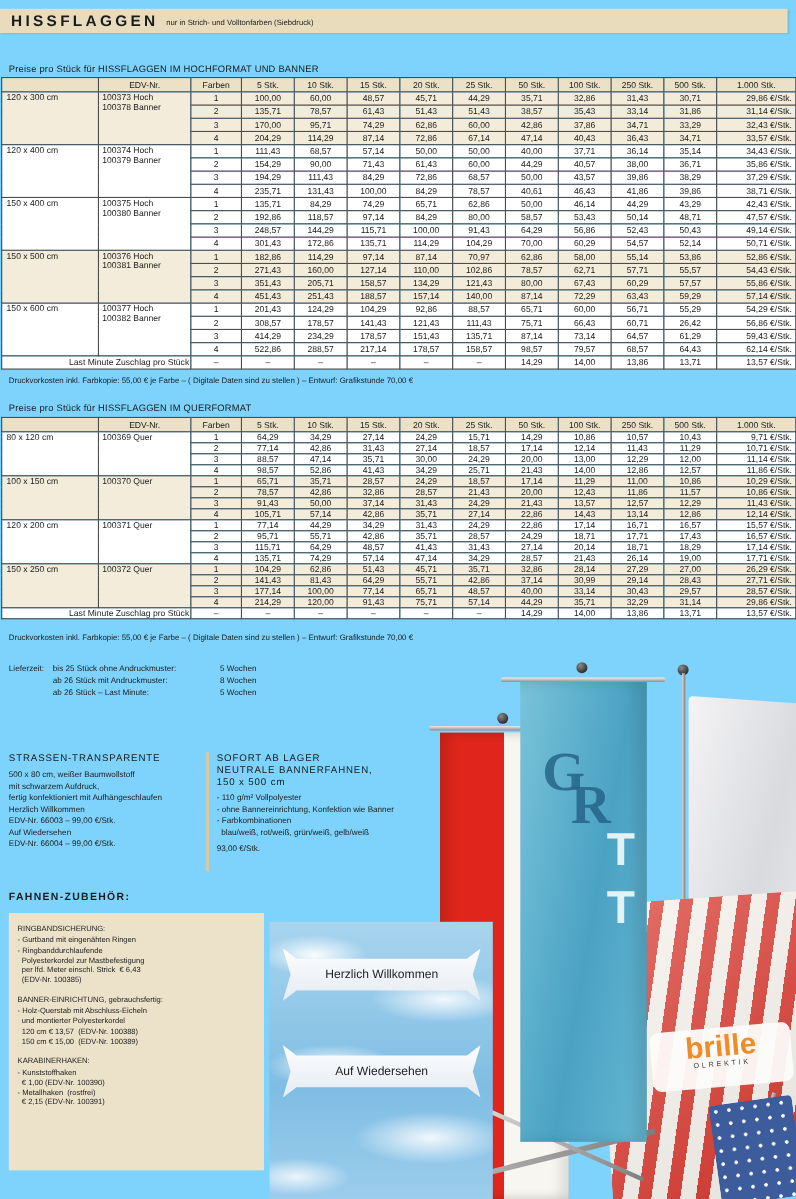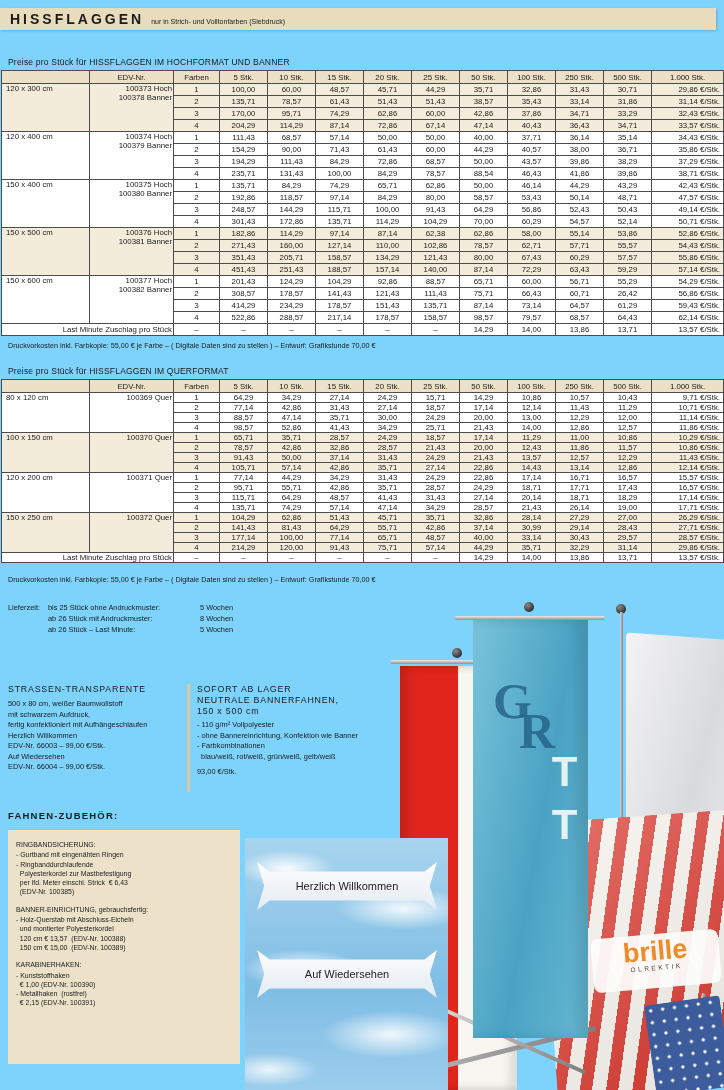--- a/index.html
+++ b/index.html
@@ -20,21 +20,21 @@
   .f1{top:341px}.f2{top:575px}
 
   
   table.price{position:absolute;left:1px;width:722px;border-collapse:collapse;table-layout:fixed}
   .t1{top:70px}.t2{top:379px}
   .price th,.price td{border:1px solid #4c4c4c;font-size:7.8px;text-align:center;
         padding:0 1px;overflow:hidden;white-space:nowrap}
   .price th{background:#ece0c6;font-weight:normal;height:12px}
   .t1 td{height:11px}.t2 td{height:9px}
   .price td.size{text-align:left;padding-left:4px;vertical-align:top}
-  .price td.edv{text-align:right;padding-left:3px;vertical-align:top}
+  .price td.edv{text-align:left;padding-left:3px;vertical-align:top}
   tr.shaded td{background:#f4ecda}
   tr.plain td{background:#fff}
   tr.lm td{background:#fff}
   td.lastcol{text-align:right;padding-right:3px}
   td.lm-label{text-align:right;padding-left:4px}
 
   
   .lieferzeit{position:absolute;left:8px;top:602px;width:330px;font-size:7.4px;line-height:11px}
   .lz-wrap{display:flex}
   .lz-label{width:40px}
@@ -267,21 +267,21 @@
           <td class="num">38,29</td>
           <td class="lastcol">37,29 €/Stk.</td>
         </tr>
         <tr class="plain">
           <td class="farbe">4</td>
           <td class="num">235,71</td>
           <td class="num">131,43</td>
           <td class="num">100,00</td>
           <td class="num">84,29</td>
           <td class="num">78,57</td>
-          <td class="num">88,54</td>
+          <td class="num">40,61</td>
           <td class="num">46,43</td>
           <td class="num">41,86</td>
           <td class="num">39,86</td>
           <td class="lastcol">38,71 €/Stk.</td>
         </tr>
         <tr class="plain">
           <td rowspan="4" class="size">150 x 400 cm</td>
           <td rowspan="4" class="edv">
             <div>100375 Hoch</div>
             <div>100380 Banner</div>
@@ -341,21 +341,21 @@
           <td rowspan="4" class="size">150 x 500 cm</td>
           <td rowspan="4" class="edv">
             <div>100376 Hoch</div>
             <div>100381 Banner</div>
           </td>
           <td class="farbe">1</td>
           <td class="num">182,86</td>
           <td class="num">114,29</td>
           <td class="num">97,14</td>
           <td class="num">87,14</td>
-          <td class="num">62,38</td>
+          <td class="num">70,97</td>
           <td class="num">62,86</td>
           <td class="num">58,00</td>
           <td class="num">55,14</td>
           <td class="num">53,86</td>
           <td class="lastcol">52,86 €/Stk.</td>
         </tr>
         <tr class="shaded">
           <td class="farbe">2</td>
           <td class="num">271,43</td>
           <td class="num">160,00</td>

